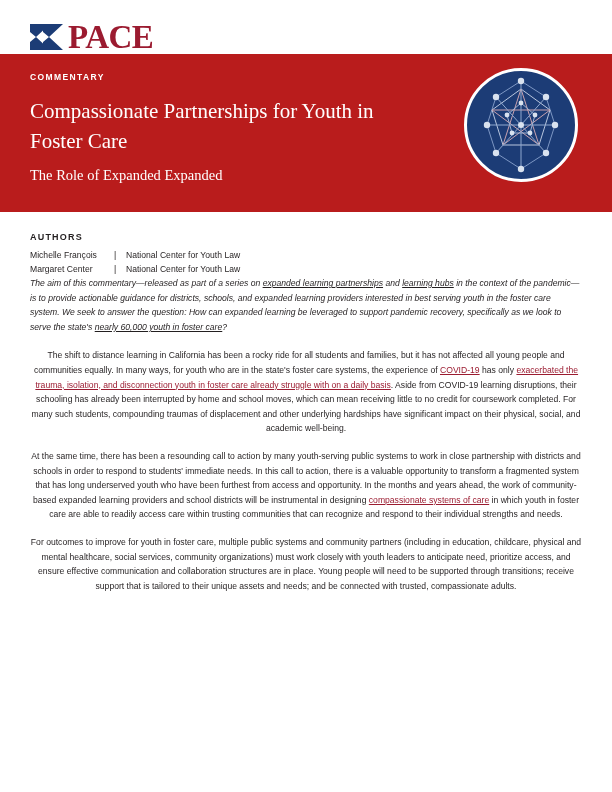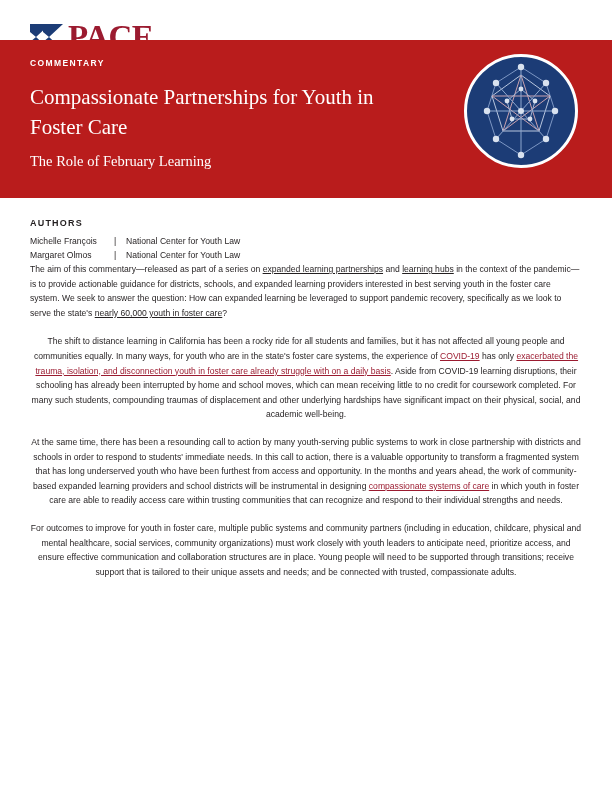--- a/index.html
+++ b/index.html
@@ -17,21 +17,21 @@
   .page {
     position: relative;
     width: 612px;
     height: 792px;
     box-sizing: border-box;
   }
 
   
   .logo-bar {
     padding: 22px 16px 0 30px;
-    height: 40px;
+    height: 54px;
     box-sizing: border-box;
   }
   .logo {
     display: flex;
     align-items: center;
   }
   .logo-mark {
     width: 34px;
     height: 30px;
     position: relative;
@@ -128,20 +128,21 @@
   .published {
     font-size: 8.6px;
     margin: 14px 0 12px 0;
     color: #231f20;
   }
   .published b { font-weight: bold; letter-spacing: 0.3px; }
 
   .lede {
     font-size: 8.6px;
     line-height: 14.6px;
+    font-style: italic;
     color: #231f20;
     margin: 0 0 14px 0;
   }
   p.body-par {
     font-size: 8.6px;
     line-height: 14.6px;
     margin: 8px 0 13px 0;
     color: #231f20;
     text-align: center;
   }
@@ -167,21 +168,21 @@
           <polygon points="13,2 33,2 19,15 33,28 13,28 13,20 19,15 13,10" fill="#1c3c76"></polygon>
         </svg>
       </span>
       <span class="logo-text">PACE</span>
     </div>
   </div>
 
   <div class="banner">
     <div class="kicker">COMMENTARY</div>
     <h1 class="banner-title">Compassionate Partnerships for Youth in Foster Care</h1>
-    <h2 class="banner-sub">The Role of February Learning</h2>
+    <h2 class="banner-sub">The Role of Expanded Expanded</h2>
 
     <div class="emblem">
       <svg width="108" height="108" viewBox="0 0 108 108" aria-hidden="true">
         <g fill="none" stroke="#8fa8cf" stroke-width="1">
 
           <polygon points="54,10 79,26 88,54 79,82 54,98 29,82 20,54 29,26" stroke="#7d97c4"></polygon>
           <polygon points="54,18 83,39 72,74 36,74 25,39" stroke="#b8c6de"></polygon>
           <polygon points="54,18 72,74 25,39 83,39 36,74" stroke="#c9a3b0"></polygon>
           <polygon points="54,32 68,44 63,62 45,62 40,44" stroke="#9fb3d2"></polygon>
           <line x1="54" y1="10" x2="54" y2="98"></line>
@@ -212,21 +213,21 @@
   <div class="content">
 
     <div class="section-label">AUTHORS</div>
     <div class="authors">
       <div class="author-row">
         <span class="author-name">Michelle François</span>
         <span class="author-sep">|</span>
         <span class="author-org">National Center for Youth Law</span>
       </div>
       <div class="author-row">
-        <span class="author-name">Margaret Olmos</span>
+        <span class="author-name">Margaret Center</span>
         <span class="author-sep">|</span>
         <span class="author-org">National Center for Youth Law</span>
       </div>
     </div>
 
 
     <p class="lede">
       <span>The aim of this commentary—released as part of a series on </span><a class="ln" href="#">expanded learning partnerships</a><span> and </span><a class="ln" href="#">learning hubs</a><span> in the context of the pandemic—is to provide actionable guidance for districts, schools, and expanded learning providers interested in best serving youth in the foster care system. We seek to answer the question: How can expanded learning be leveraged to support pandemic recovery, specifically as we look to serve the state's </span><a class="ln" href="#">nearly 60,000 youth in foster care</a><span>?</span>
     </p>
 

